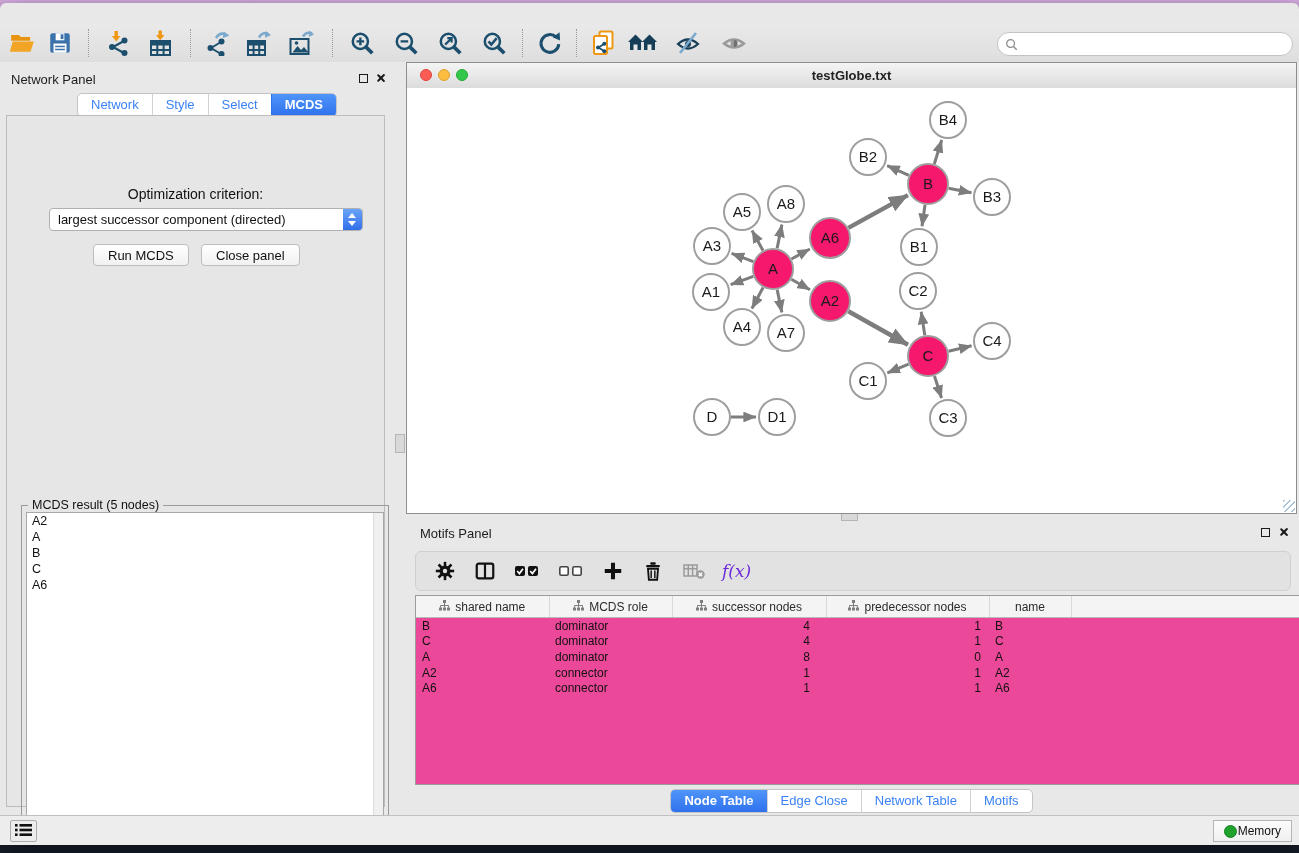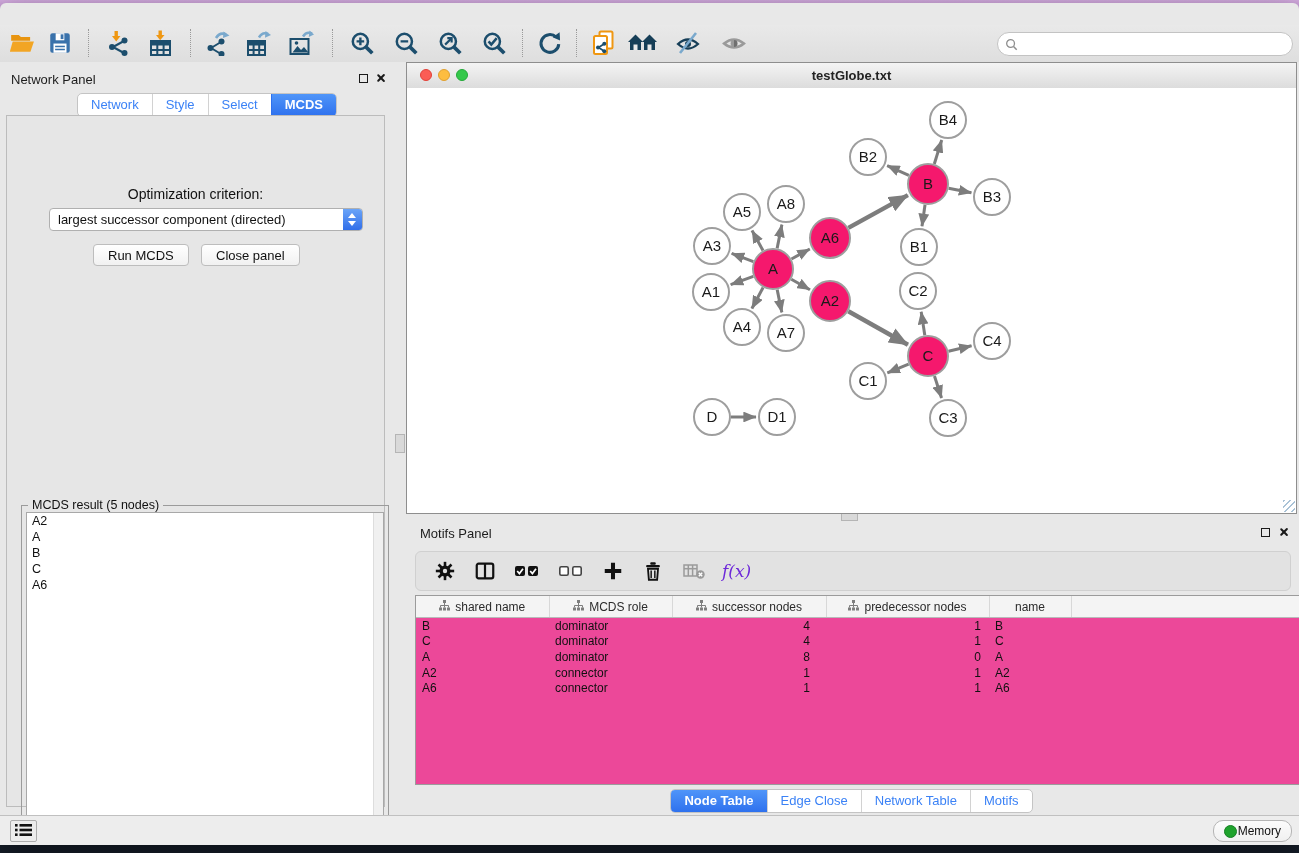--- a/index.html
+++ b/index.html
@@ -108,21 +108,21 @@
   td{font-size:12px;color:#111;height:15.6px;padding:0 6px;white-space:nowrap;overflow:hidden;}
   td.num{text-align:right;padding-right:16px;}
   td.num2{text-align:right;padding-right:8px;}
   .tp-tabs-wrap{position:absolute;left:406px;top:727px;width:891px;display:flex;justify-content:center;}
   
   .statusbar{position:absolute;left:0;right:0;top:812px;height:30px;background:#ededed;
        border-top:1px solid #c0c0c0;}
   .hamburger{position:absolute;left:10px;top:4px;width:27px;height:22px;background:#ececec;
        border:1px solid #adadad;border-radius:2px;cursor:pointer;padding:0;}
   .memory{position:absolute;right:7px;top:4px;height:22px;background:linear-gradient(#fcfcfc,#f0f0f0);
-       border:1px solid #b5b5b5;border-radius:10px;font-size:12px;color:#111;font-family:inherit;
+       border:1px solid #b5b5b5;border-radius:0;font-size:12px;color:#111;font-family:inherit;
        display:flex;align-items:center;gap:1px;padding:0 10px;cursor:pointer;}
   .memdot{width:11px;height:11px;border-radius:50%;background:#1fa32d;border:1px solid #158023;}
 </style>
 </head>
 <body>
 
 <div class="desktop-top"></div>
 
 <div class="window">
 

